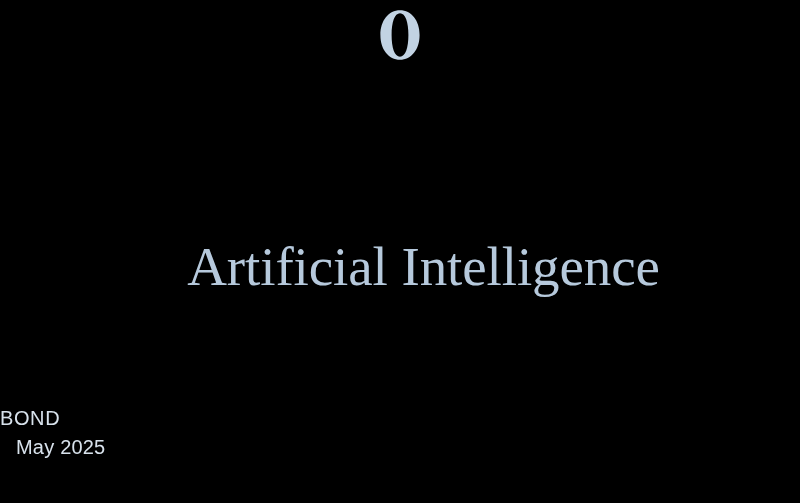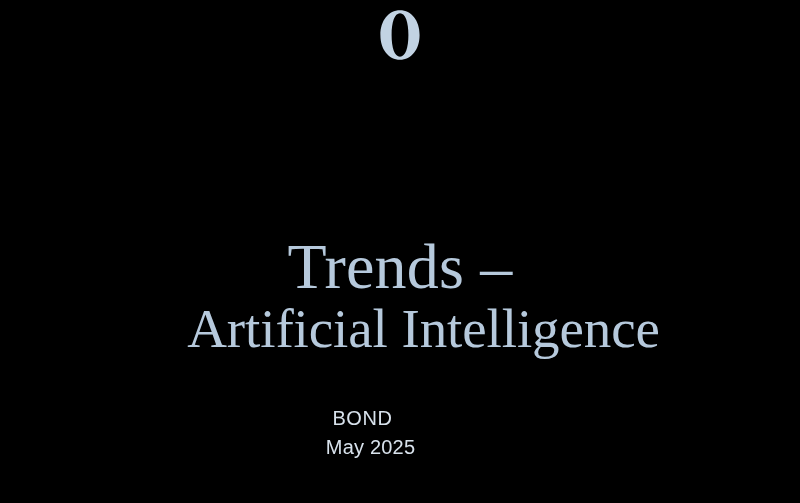--- a/index.html
+++ b/index.html
@@ -70,21 +70,21 @@
     letter-spacing: -0.1px;
     padding-left: 47px;
   }
 
   
   .byline-block {
     position: absolute;
     left: 0;
     top: 404px;
     width: 725px;
-    text-align: center;
+    text-align: left;
   }
 
   .byline-line {
     font-family: "Liberation Sans", sans-serif;
     color: #d8e2ec;
     font-weight: 400;
     font-size: 20px;
     line-height: 29px;
     letter-spacing: 0.6px;
     display: block;
@@ -113,21 +113,20 @@
                M 22 4.3
                C 16.6 4.3, 13.6 13.2, 13.6 26
                C 13.6 38.8, 16.6 47.7, 22 47.7
                C 27.4 47.7, 30.4 38.8, 30.4 26
                C 30.4 13.2, 27.4 4.3, 22 4.3
                Z"></path>
     </svg>
   </div>
 
   <div class="title-block">
-    <span class="title-line line-1">Trends –</span>
     <span class="title-line line-2">Artificial Intelligence</span>
   </div>
 
   <div class="byline-block">
     <span class="byline-line byline-org">BOND</span>
     <span class="byline-line byline-date">May 2025</span>
   </div>
 
 </div>
 

